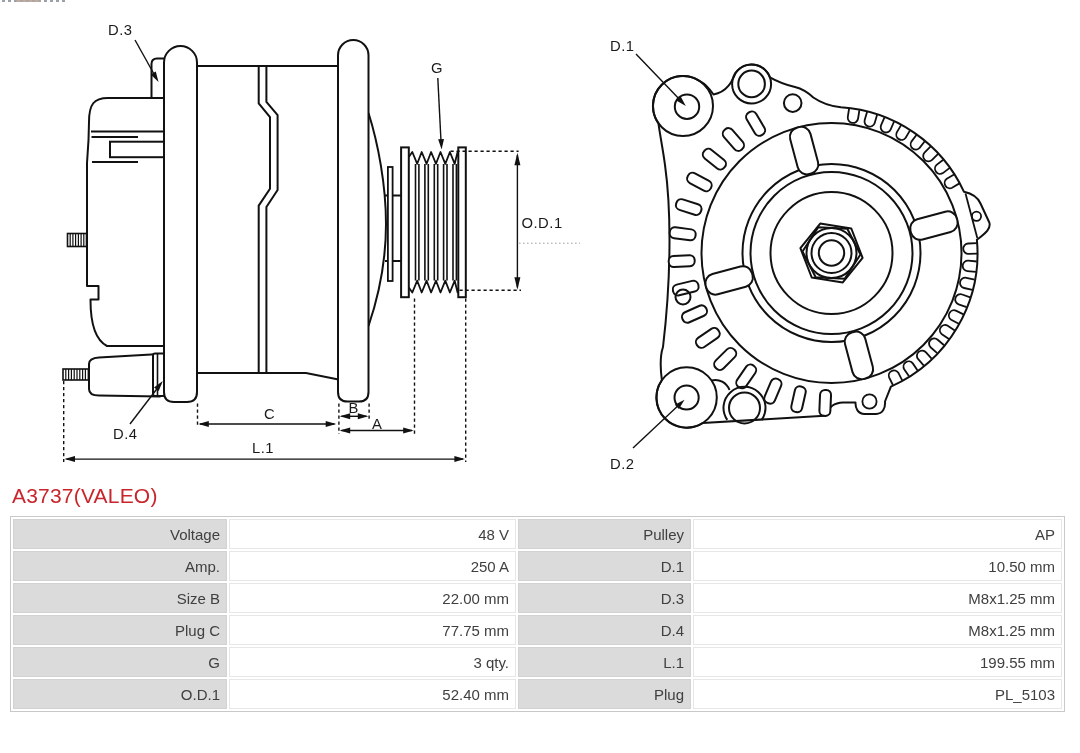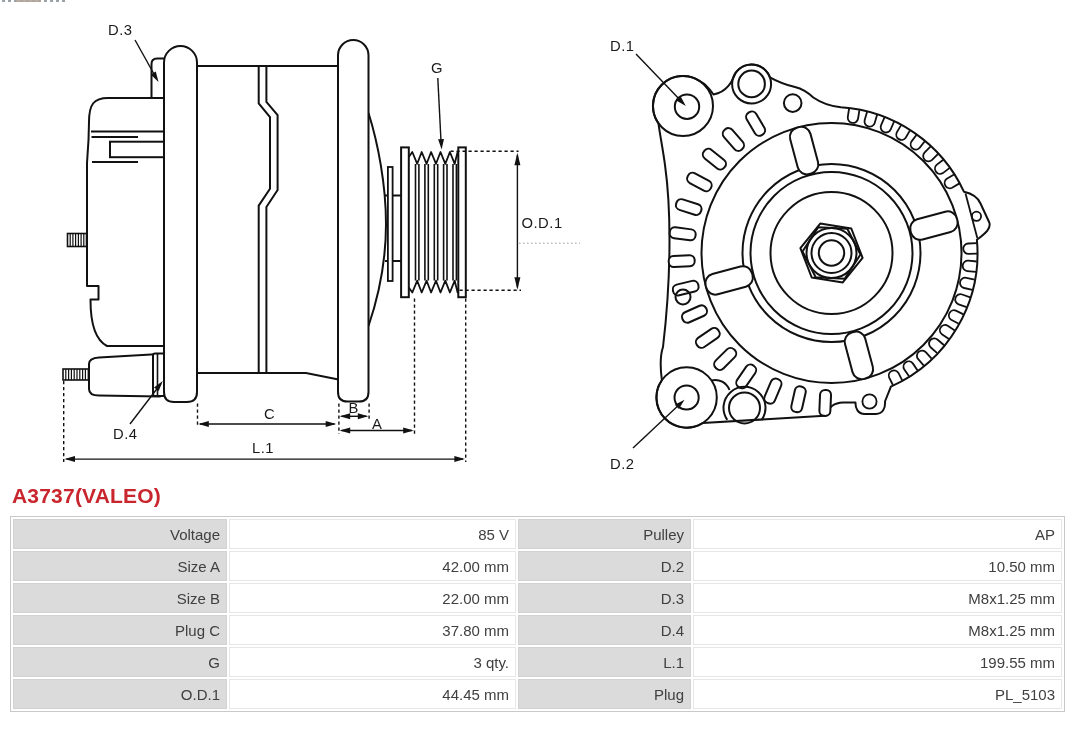--- a/index.html
+++ b/index.html
@@ -1,19 +1,19 @@
 <!DOCTYPE html>
 <html><head><meta charset="utf-8"><style>
 html,body{margin:0;padding:0;background:#fff;}
 body{width:1080px;height:753px;position:relative;font-family:"Liberation Sans",sans-serif;overflow:hidden;}
 svg text{font-family:"Liberation Sans",sans-serif;}
 .artifact{position:absolute;left:2px;top:0;width:66px;height:2px;
   background:repeating-linear-gradient(90deg,#9aa2a8 0 3px,#fff 3px 6px);}
 .artifact2{position:absolute;left:16px;top:0;width:25px;height:2px;background:#b3a49a;opacity:.9;}
-h1{position:absolute;left:12px;top:484px;margin:0;font-size:21px;font-weight:700;letter-spacing:0.2px;color:#c9252c;}
+h1{position:absolute;left:12px;top:484px;margin:0;font-size:21px;font-weight:400;letter-spacing:0.2px;color:#c9252c;}
 table{position:absolute;left:10px;top:516px;width:1055px;table-layout:fixed;border-collapse:separate;border-spacing:2px;border:1px solid #c9c9c9;background:#fff;}
 td{height:30px;box-sizing:border-box;font-size:15px;color:#404040;text-align:right;padding:0 6px 0 0;border:1px solid #e7e7e7;overflow:hidden;white-space:nowrap;}
 td.l{background:#dbdbdb;border:1px solid #d2d2d2;}
 col.c1{width:214px;}col.c2{width:287px;}col.c3{width:173px;}col.c4{width:369px;}
 </style></head>
 <body>
 <div class="artifact"></div>
 <div class="artifact2"></div>
 <svg width="1080" height="480" viewBox="0 0 1080 480" style="position:absolute;left:0;top:0">
     <path d="M164,98 L108,98 C94,98 89,104 89,122 L88.5,140 L87,163 L87,286 L98.5,286 L98.5,299.5 L90.5,299.5 L90.5,300 C90.5,322 95.5,340 107,346 L164,346" fill="#fff" stroke="#111" stroke-width="2" stroke-linejoin="round" fill-rule="evenodd"></path>
@@ -151,47 +151,47 @@
 <table>
     <colgroup>
       <col class="c1">
       <col class="c2">
       <col class="c3">
       <col class="c4">
     </colgroup>
 <tbody>
       <tr>
         <td class="l">Voltage</td>
-        <td class="v">85 V</td>
+        <td class="v">48 V</td>
         <td class="l">Pulley</td>
         <td class="v">AP</td>
       </tr>
       <tr>
-        <td class="l">Size A</td>
-        <td class="v">42.00 mm</td>
-        <td class="l">D.2</td>
+        <td class="l">Amp.</td>
+        <td class="v">250 A</td>
+        <td class="l">D.1</td>
         <td class="v">10.50 mm</td>
       </tr>
       <tr>
         <td class="l">Size B</td>
         <td class="v">22.00 mm</td>
         <td class="l">D.3</td>
         <td class="v">M8x1.25 mm</td>
       </tr>
       <tr>
         <td class="l">Plug C</td>
-        <td class="v">37.80 mm</td>
+        <td class="v">77.75 mm</td>
         <td class="l">D.4</td>
         <td class="v">M8x1.25 mm</td>
       </tr>
       <tr>
         <td class="l">G</td>
         <td class="v">3 qty.</td>
         <td class="l">L.1</td>
         <td class="v">199.55 mm</td>
       </tr>
       <tr>
         <td class="l">O.D.1</td>
-        <td class="v">44.45 mm</td>
+        <td class="v">52.40 mm</td>
         <td class="l">Plug</td>
         <td class="v">PL_5103</td>
       </tr>
 </tbody>
   </table>
 </body></html>

